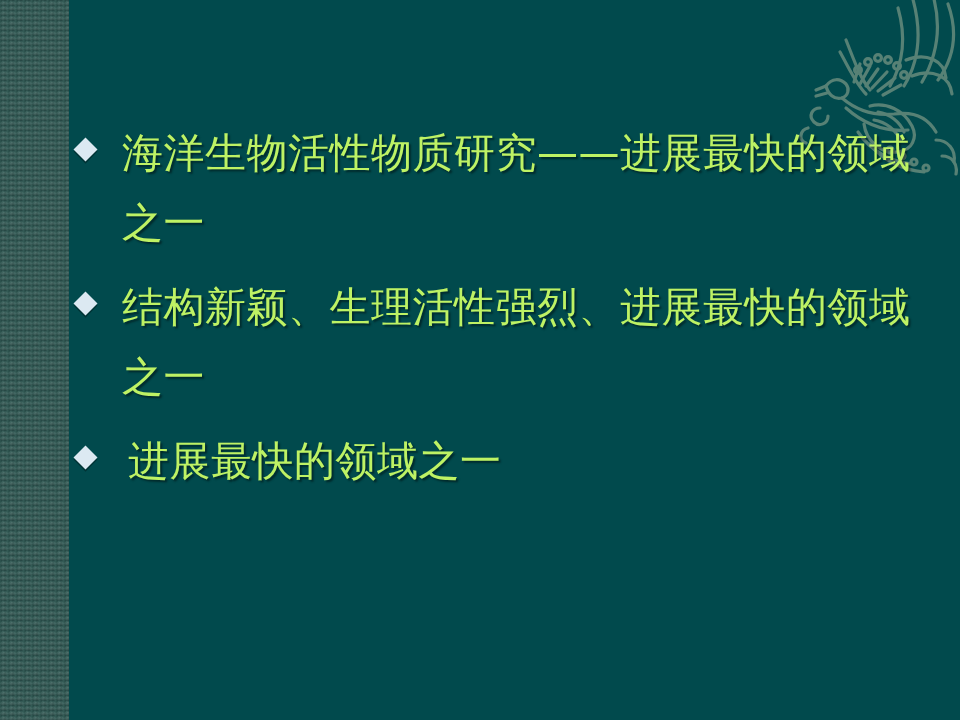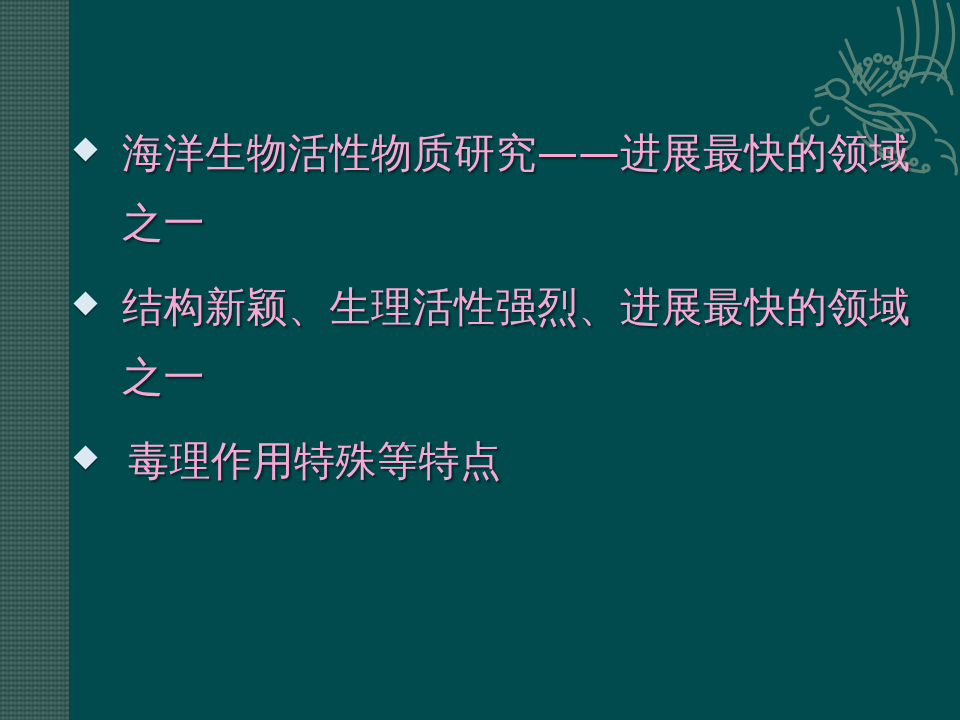--- a/index.html
+++ b/index.html
@@ -75,21 +75,21 @@
     top: 23px;
     width: 17px;
     height: 17px;
     background: #DCE9F2;
     transform: rotate(45deg);
     box-shadow: 1.5px 1.5px 0 rgba(0,0,0,0.30);
   }
 
   .bullet-text {
     display: block;
-    color: #f9a8d4;
+    color: #bef264;
     font-size: 41px;
     line-height: 70px;
     letter-spacing: 0.5px;
     text-shadow: 2px 2px 2px rgba(0,0,0,0.45);
     white-space: pre-wrap;
     font-weight: 400;
   }
   .b3 .bullet-text { padding-left: 6px; }
 </style>
 </head>
@@ -158,17 +158,17 @@
       <span class="bullet-text">海洋生物活性物质研究——进展最快的领域之一</span>
     </div>
 
     <div class="bullet-item b2">
       <span class="bullet-marker"></span>
       <span class="bullet-text">结构新颖、生理活性强烈、进展最快的领域之一</span>
     </div>
 
     <div class="bullet-item b3">
       <span class="bullet-marker"></span>
-      <span class="bullet-text">毒理作用特殊等特点</span>
+      <span class="bullet-text">进展最快的领域之一</span>
     </div>
 
   </div>
 </div>
 
 </body></html>

